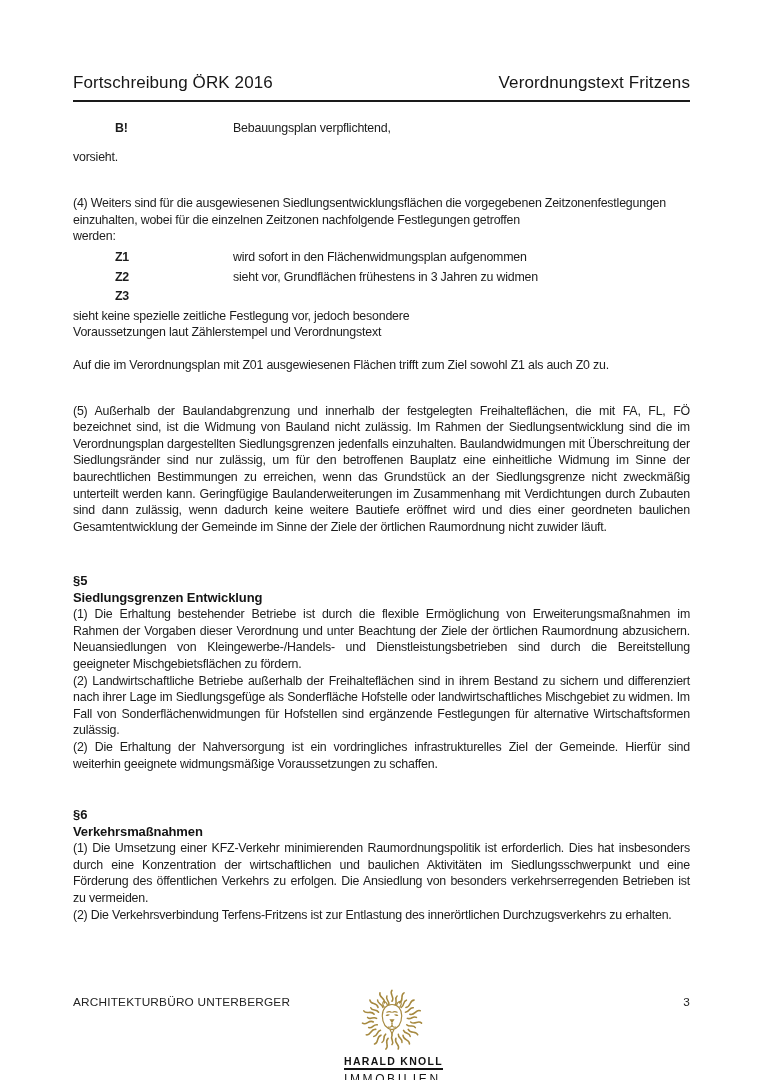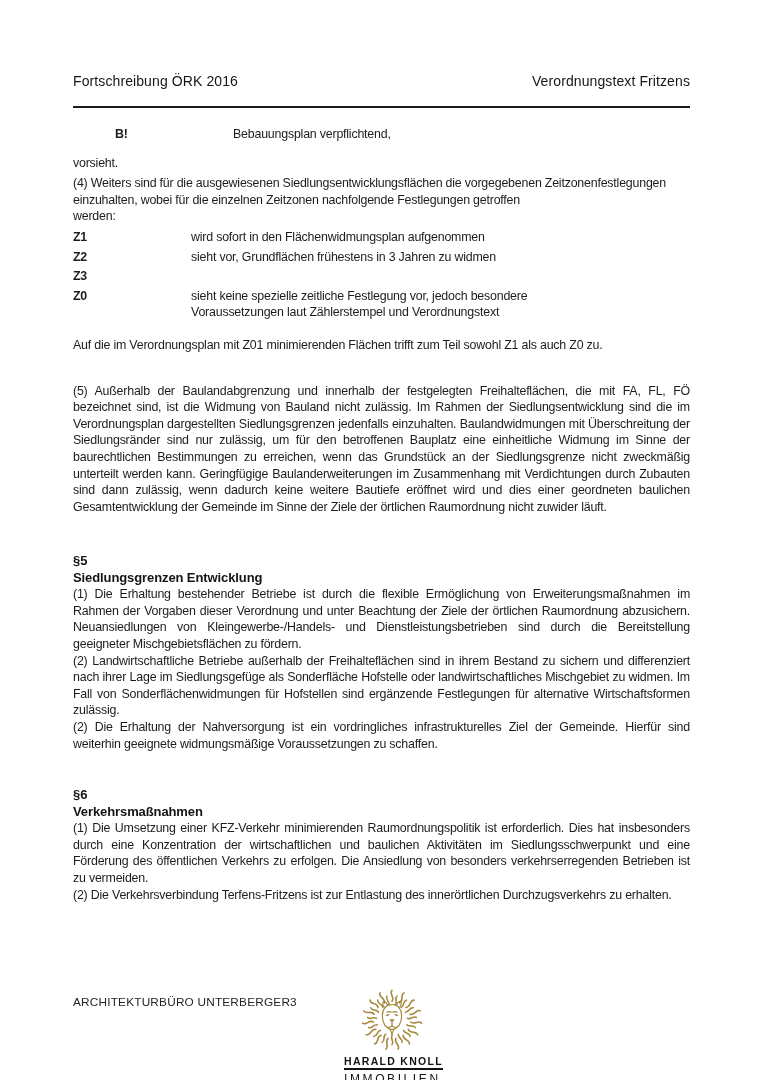--- a/index.html
+++ b/index.html
@@ -4,42 +4,42 @@
 <style>
   html,body{margin:0;padding:0;}
   body{
     width:763px;height:1080px;background:#ffffff;position:relative;overflow:hidden;
     font-family:"Liberation Sans", sans-serif;color:#1c1c1c;
     -webkit-font-smoothing:antialiased;
   }
   .content{position:absolute;left:73px;top:0;width:617px;}
   .doc-header{
     margin-top:73px;display:flex;justify-content:space-between;align-items:baseline;
-    font-size:14px;letter-spacing:0.1px;color:#161616;
-    border-bottom:2px solid #1a1a1a;padding-bottom:17px;
+    font-size:17px;letter-spacing:0.1px;color:#161616;
+    border-bottom:2px solid #1a1a1a;padding-bottom:7px;
   }
   .body-text{font-size:12.4px;line-height:16.6px;letter-spacing:-0.2px;}
   .just{text-align:justify;text-justify:inter-word;}
   .row-def{display:flex;margin-top:18px;}
   .def-term{margin-left:42px;width:118px;font-weight:bold;flex:0 0 auto;}
   .line-cont{margin-top:12px;}
-  .p4{margin-top:4px;white-space:pre-line;}
+  .p4{margin-top:30px;white-space:pre-line;}
   .zones{margin-top:4px;}
   .zone-row{display:flex;}
   .zone-row + .zone-row{margin-top:3px;}
-  .zone-code{width:118px;font-weight:bold;flex:0 0 auto;}
+  .zone-code{margin-left:42px;width:118px;font-weight:bold;flex:0 0 auto;}
   .zone-desc{white-space:pre-line;width:457px;}
   .note{margin-top:16px;}
   .p5{margin-top:29px;}
   .sec-head{margin-top:37px;font-weight:bold;font-size:13px;line-height:17px;letter-spacing:-0.1px;color:#141414;}
   .sec-head.sec6{margin-top:34px;}
   .sec-par{}
   .footer-row{
     position:absolute;left:73px;top:995px;width:617px;
-    display:flex;align-items:flex-start;
+    display:flex;justify-content:space-between;align-items:flex-start;
     font-size:11.8px;letter-spacing:0.2px;color:#242424;
   }
   .logo{position:absolute;left:344px;top:989px;width:96px;text-align:center;}
   .logo svg{display:block;margin:0 auto;}
   .logo-name{
     display:inline-block;font-size:10.5px;font-weight:bold;letter-spacing:1.3px;
     color:#131313;border-bottom:2px solid #131313;padding-bottom:1px;margin-top:1px;white-space:nowrap;
   }
   .logo-sub{
     font-size:12px;font-weight:normal;letter-spacing:2.6px;color:#131313;margin-top:2px;white-space:nowrap;
@@ -70,27 +70,26 @@
       <span class="zone-desc">wird sofort in den Flächenwidmungsplan aufgenommen</span>
     </div>
     <div class="zone-row body-text">
       <span class="zone-code">Z2</span>
       <span class="zone-desc">sieht vor, Grundflächen frühestens in 3 Jahren zu widmen</span>
     </div>
     <div class="zone-row body-text">
       <span class="zone-code">Z3</span>
     </div>
     <div class="zone-row body-text">
-      <span class="zone-code">Z0</span>
       <span class="zone-desc">sieht keine spezielle zeitliche Festlegung vor, jedoch besondere
 Voraussetzungen laut Zählerstempel und Verordnungstext</span>
     </div>
   </div>
 
-  <div class="note body-text">Auf die im Verordnungsplan mit Z01 minimierenden Flächen trifft zum Teil sowohl Z1 als auch Z0 zu.</div>
+  <div class="note body-text">Auf die im Verordnungsplan mit Z01 ausgewiesenen Flächen trifft zum Ziel sowohl Z1 als auch Z0 zu.</div>
 
   <div class="p5 body-text just">(5) Außerhalb der Baulandabgrenzung und innerhalb der festgelegten Freihalteflächen, die mit FA, FL, FÖ bezeichnet sind, ist die Widmung von Bauland nicht zulässig. Im Rahmen der Siedlungsentwicklung sind die im Verordnungsplan dargestellten Siedlungsgrenzen jedenfalls einzuhalten. Baulandwidmungen mit Überschreitung der Siedlungsränder sind nur zulässig, um für den betroffenen Bauplatz eine einheitliche Widmung im Sinne der baurechtlichen Bestimmungen zu erreichen, wenn das Grundstück an der Siedlungsgrenze nicht zweckmäßig unterteilt werden kann. Geringfügige Baulanderweiterungen im Zusammenhang mit Verdichtungen durch Zubauten sind dann zulässig, wenn dadurch keine weitere Bautiefe eröffnet wird und dies einer geordneten baulichen Gesamtentwicklung der Gemeinde im Sinne der Ziele der örtlichen Raumordnung nicht zuwider läuft.</div>
 
   <div class="sec-head">
     <div>§5</div>
     <div>Siedlungsgrenzen Entwicklung</div>
   </div>
   <div class="sec-par body-text just">(1) Die Erhaltung bestehender Betriebe ist durch die flexible Ermöglichung von Erweiterungsmaßnahmen im Rahmen der Vorgaben dieser Verordnung und unter Beachtung der Ziele der örtlichen Raumordnung abzusichern. Neuansiedlungen von Kleingewerbe-/Handels- und Dienstleistungsbetrieben sind durch die Bereitstellung geeigneter Mischgebietsflächen zu fördern.</div>
   <div class="sec-par body-text just">(2) Landwirtschaftliche Betriebe außerhalb der Freihalteflächen sind in ihrem Bestand zu sichern und differenziert nach ihrer Lage im Siedlungsgefüge als Sonderfläche Hofstelle oder landwirtschaftliches Mischgebiet zu widmen. Im Fall von Sonderflächenwidmungen für Hofstellen sind ergänzende Festlegungen für alternative Wirtschaftsformen zulässig.</div>
   <div class="sec-par body-text just">(2) Die Erhaltung der Nahversorgung ist ein vordringliches infrastrukturelles Ziel der Gemeinde. Hierfür sind weiterhin geeignete widmungsmäßige Voraussetzungen zu schaffen.</div>

